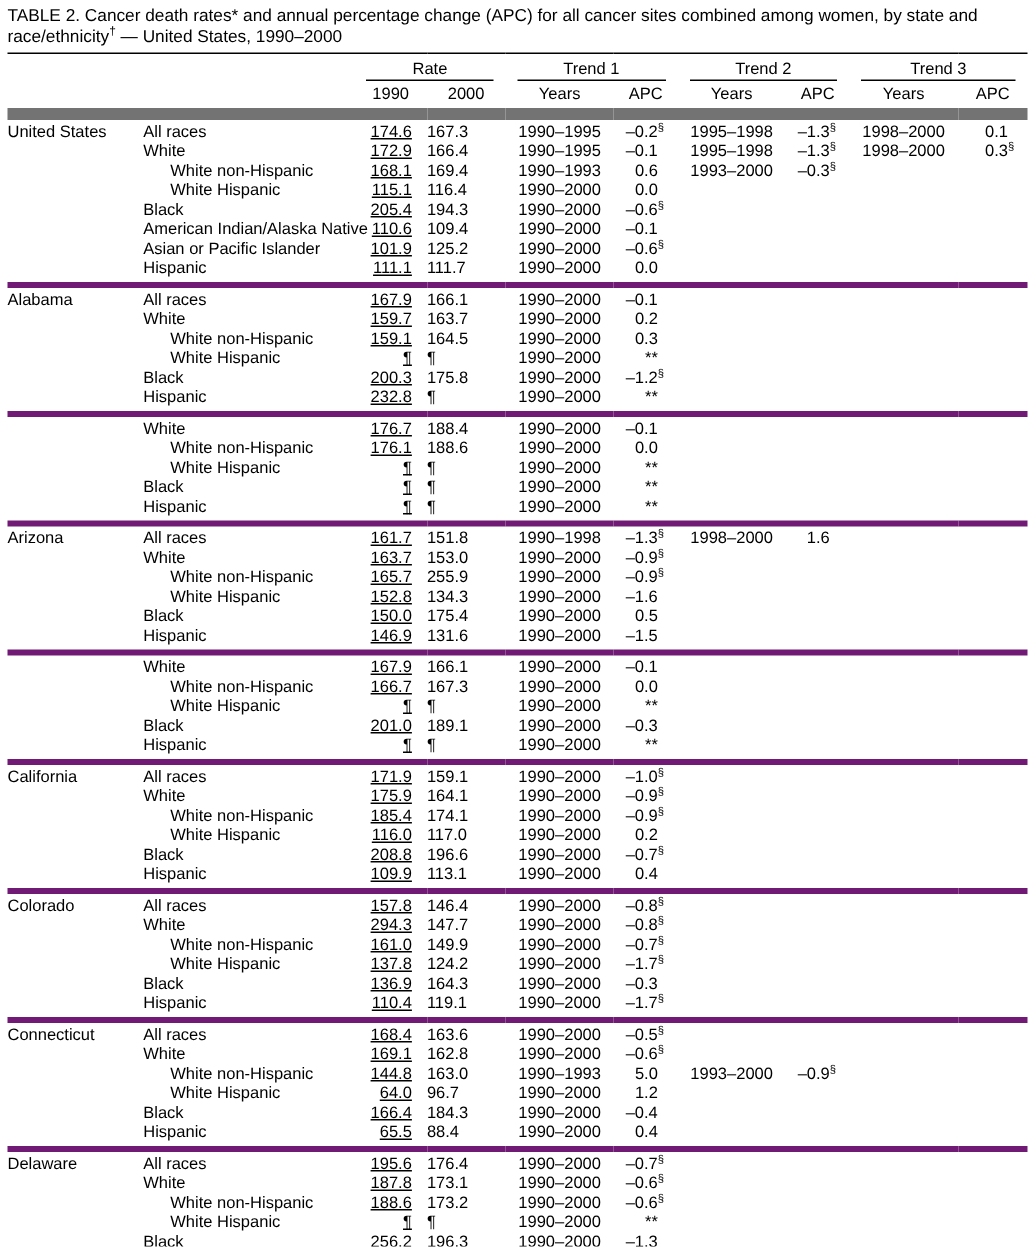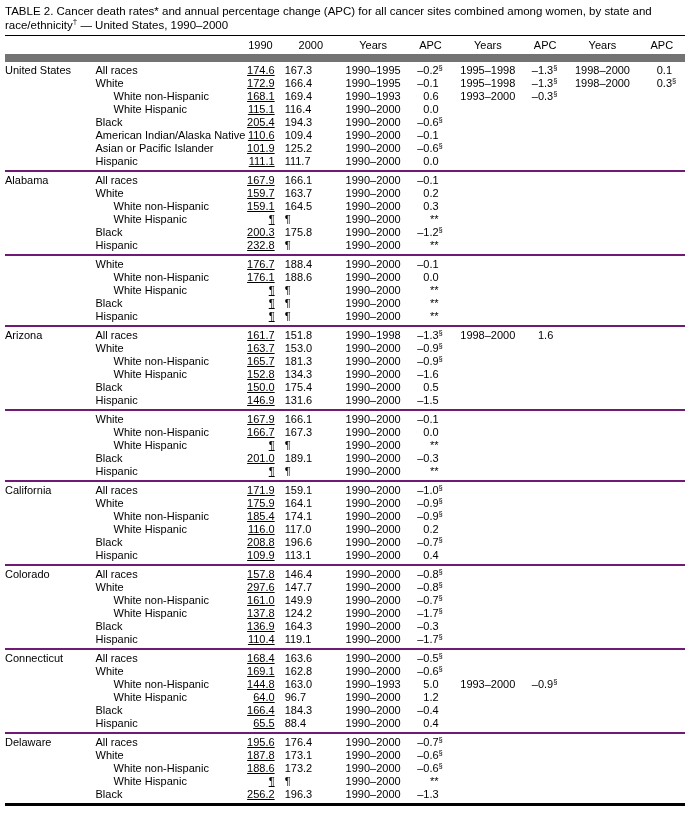--- a/index.html
+++ b/index.html
@@ -46,21 +46,21 @@
     border-bottom: 1px solid #000;
     margin: 0 8px 0 8px;
     padding-bottom: 1px;
   }
   tr.sub-row th {
     text-align: center;
     padding: 3px 0 3px 0;
     border-bottom: 8px solid #737373;
   }
 
-  tbody.section { border-top: 2px solid #701a75; }
+  tbody.section { border-top: 4px solid #701a75; }
   tbody td {
     padding: 0;
     height: 13px;
     line-height: 13px;
     font-size: 11px;
     white-space: nowrap;
     overflow: visible;
   }
   tbody.section tr:first-child td { padding-top: 2px; }
   tbody.section tr:last-child td  { padding-bottom: 2px; }
@@ -96,20 +96,35 @@
       <col class="c-r1990">
         <col class="c-r2000">
       <col class="c-years">
         <col class="c-apc">
       <col class="c-years">
         <col class="c-apc">
       <col class="c-years3">
         <col class="c-apc3">
     </colgroup>
     <thead>
+      <tr class="group-row">
+        <th colspan="2"></th>
+        <th colspan="2">
+          <div class="grp-label">Rate</div>
+        </th>
+        <th colspan="2">
+          <div class="grp-label">Trend 1</div>
+        </th>
+        <th colspan="2">
+          <div class="grp-label">Trend 2</div>
+        </th>
+        <th colspan="2">
+          <div class="grp-label">Trend 3</div>
+        </th>
+      </tr>
       <tr class="sub-row">
         <th colspan="2"></th>
         <th>1990</th>
         <th>2000</th>
         <th>Years</th>
         <th>APC</th>
         <th>Years</th>
         <th>APC</th>
         <th>Years</th>
         <th>APC</th>
@@ -371,21 +386,21 @@
           <td class="c-apc">–0.9<sup>§</sup></td>
           <td class="c-years"></td>
           <td class="c-apc"></td>
           <td class="c-years"></td>
           <td class="c-apc"></td>
         </tr>
         <tr>
           <td class="c-state"></td>
           <td class="c-race indent">White non-Hispanic</td>
           <td class="c-num">165.7</td>
-          <td class="c-num2">181.3</td>
+          <td class="c-num2">255.9</td>
           <td class="c-years">1990–2000</td>
           <td class="c-apc">–0.9<sup>§</sup></td>
           <td class="c-years"></td>
           <td class="c-apc"></td>
           <td class="c-years"></td>
           <td class="c-apc"></td>
         </tr>
         <tr>
           <td class="c-state"></td>
           <td class="c-race indent">White Hispanic</td>
@@ -568,21 +583,21 @@
           <td class="c-years">1990–2000</td>
           <td class="c-apc">–0.8<sup>§</sup></td>
           <td class="c-years"></td>
           <td class="c-apc"></td>
           <td class="c-years"></td>
           <td class="c-apc"></td>
         </tr>
         <tr>
           <td class="c-state"></td>
           <td class="c-race">White</td>
-          <td class="c-num">297.6</td>
+          <td class="c-num">294.3</td>
           <td class="c-num2">147.7</td>
           <td class="c-years">1990–2000</td>
           <td class="c-apc">–0.8<sup>§</sup></td>
           <td class="c-years"></td>
           <td class="c-apc"></td>
           <td class="c-years"></td>
           <td class="c-apc"></td>
         </tr>
         <tr>
           <td class="c-state"></td>

